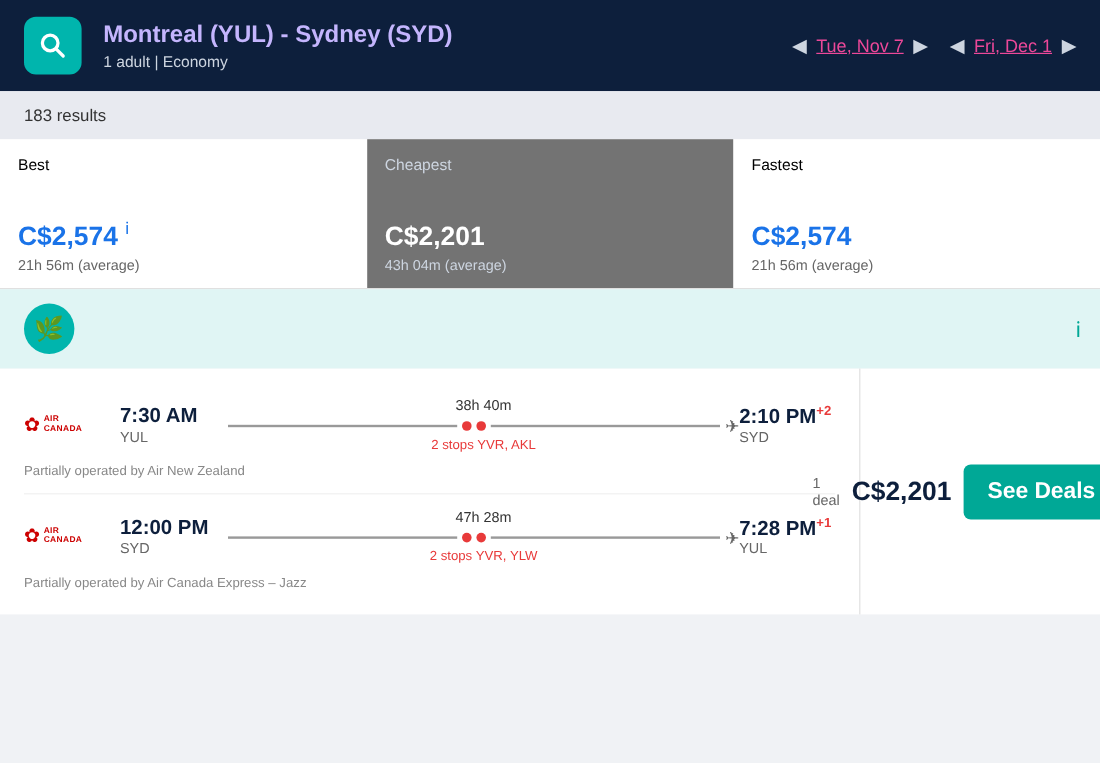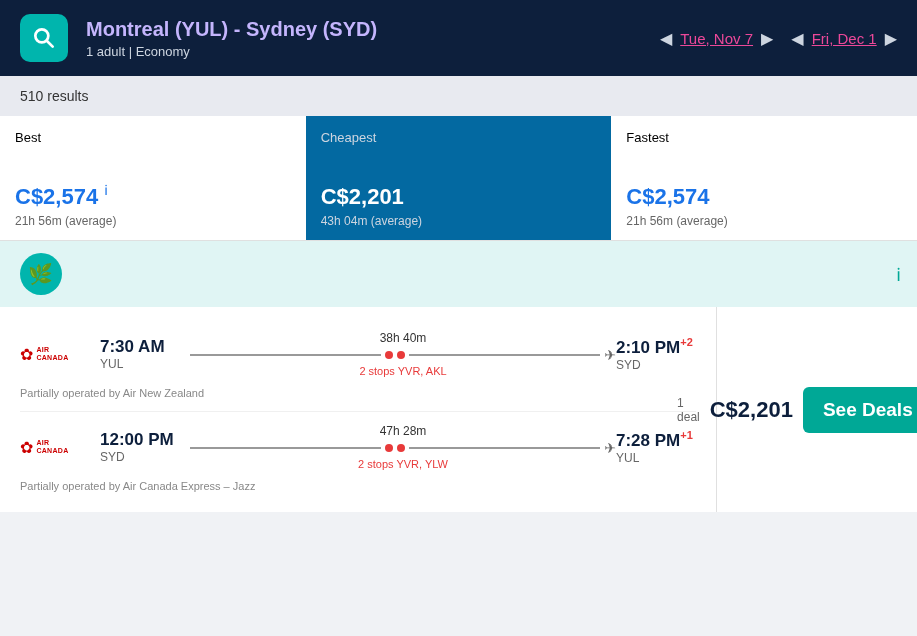--- a/index.html
+++ b/index.html
@@ -69,21 +69,21 @@
     }
     .sort-tab {
       flex: 1;
       padding: 14px 15px 12px;
       cursor: pointer;
       border: none;
       background: transparent;
       text-align: left;
     }
     .sort-tab.active {
-      background: #0369a1;
+      background: #737373;
       color: white;
     }
     .sort-tab-label { font-size: 13px; color: inherit; }
     .sort-tab.active .sort-tab-label { color: #cdd5e0; }
     .sort-tab-price { font-size: 22px; font-weight: 700; color: #1a73e8; margin-top: 4px; }
     .sort-tab.active .sort-tab-price { color: white; }
     .sort-tab-price-row { display: flex; align-items: flex-start; gap: 6px; margin-top: 35px; }
     .info-icon { color: #1a73e8; font-size: 14px; }
     .sort-tab-duration { font-size: 12px; color: #666; margin-top: 4px; }
     .sort-tab.active .sort-tab-duration { color: #cdd5e0; }
@@ -216,21 +216,21 @@
     <span class="nav-arrow">▶</span>
   </div>
   <div class="date-nav">
     <span class="nav-arrow">◀</span>
     <span class="date-text">Fri, Dec 1</span>
     <span class="nav-arrow">▶</span>
   </div>
 </div>
 
 <div class="toolbar">
-  <span class="results-count">510 results</span>
+  <span class="results-count">183 results</span>
 </div>
 
 <div class="sort-tabs">
   <button class="sort-tab">
     <div class="sort-tab-label">Best</div>
     <div class="sort-tab-price-row">
       <span class="sort-tab-price">C$2,574</span>
       <span class="info-icon">ℹ</span>
     </div>
     <div class="sort-tab-duration">21h 56m (average)</div>

